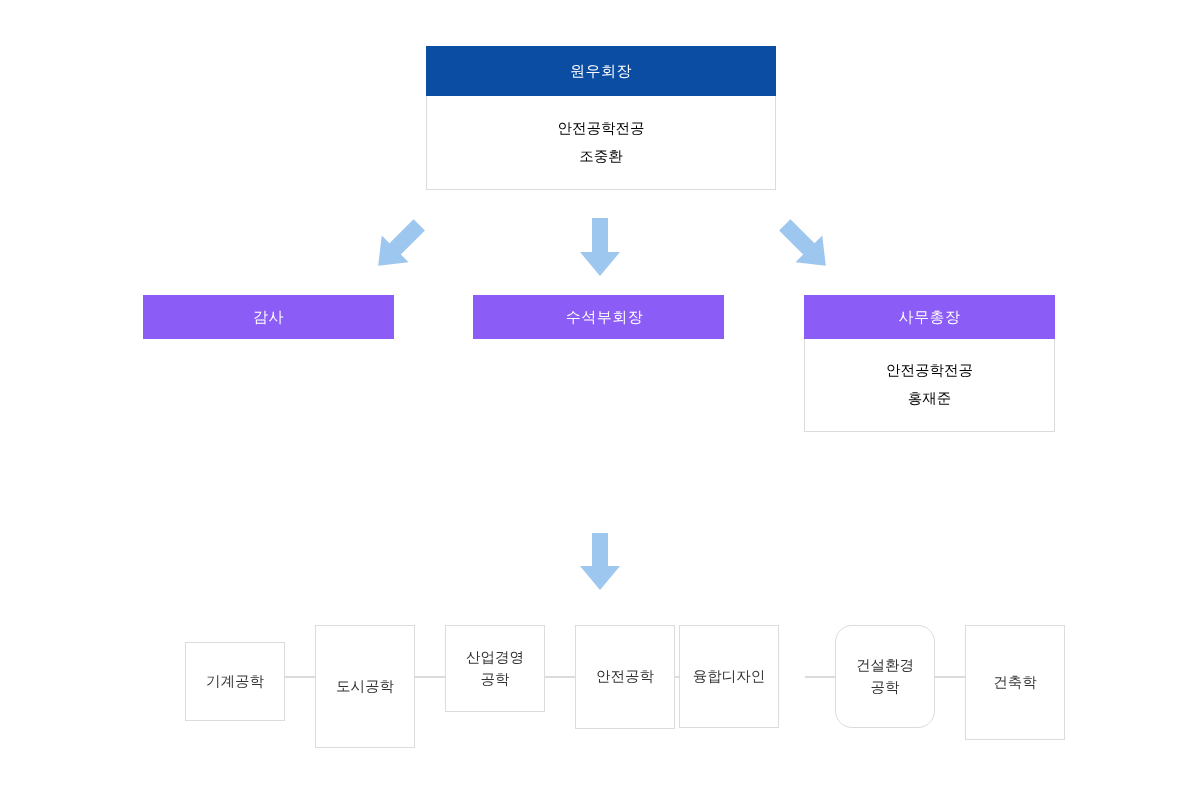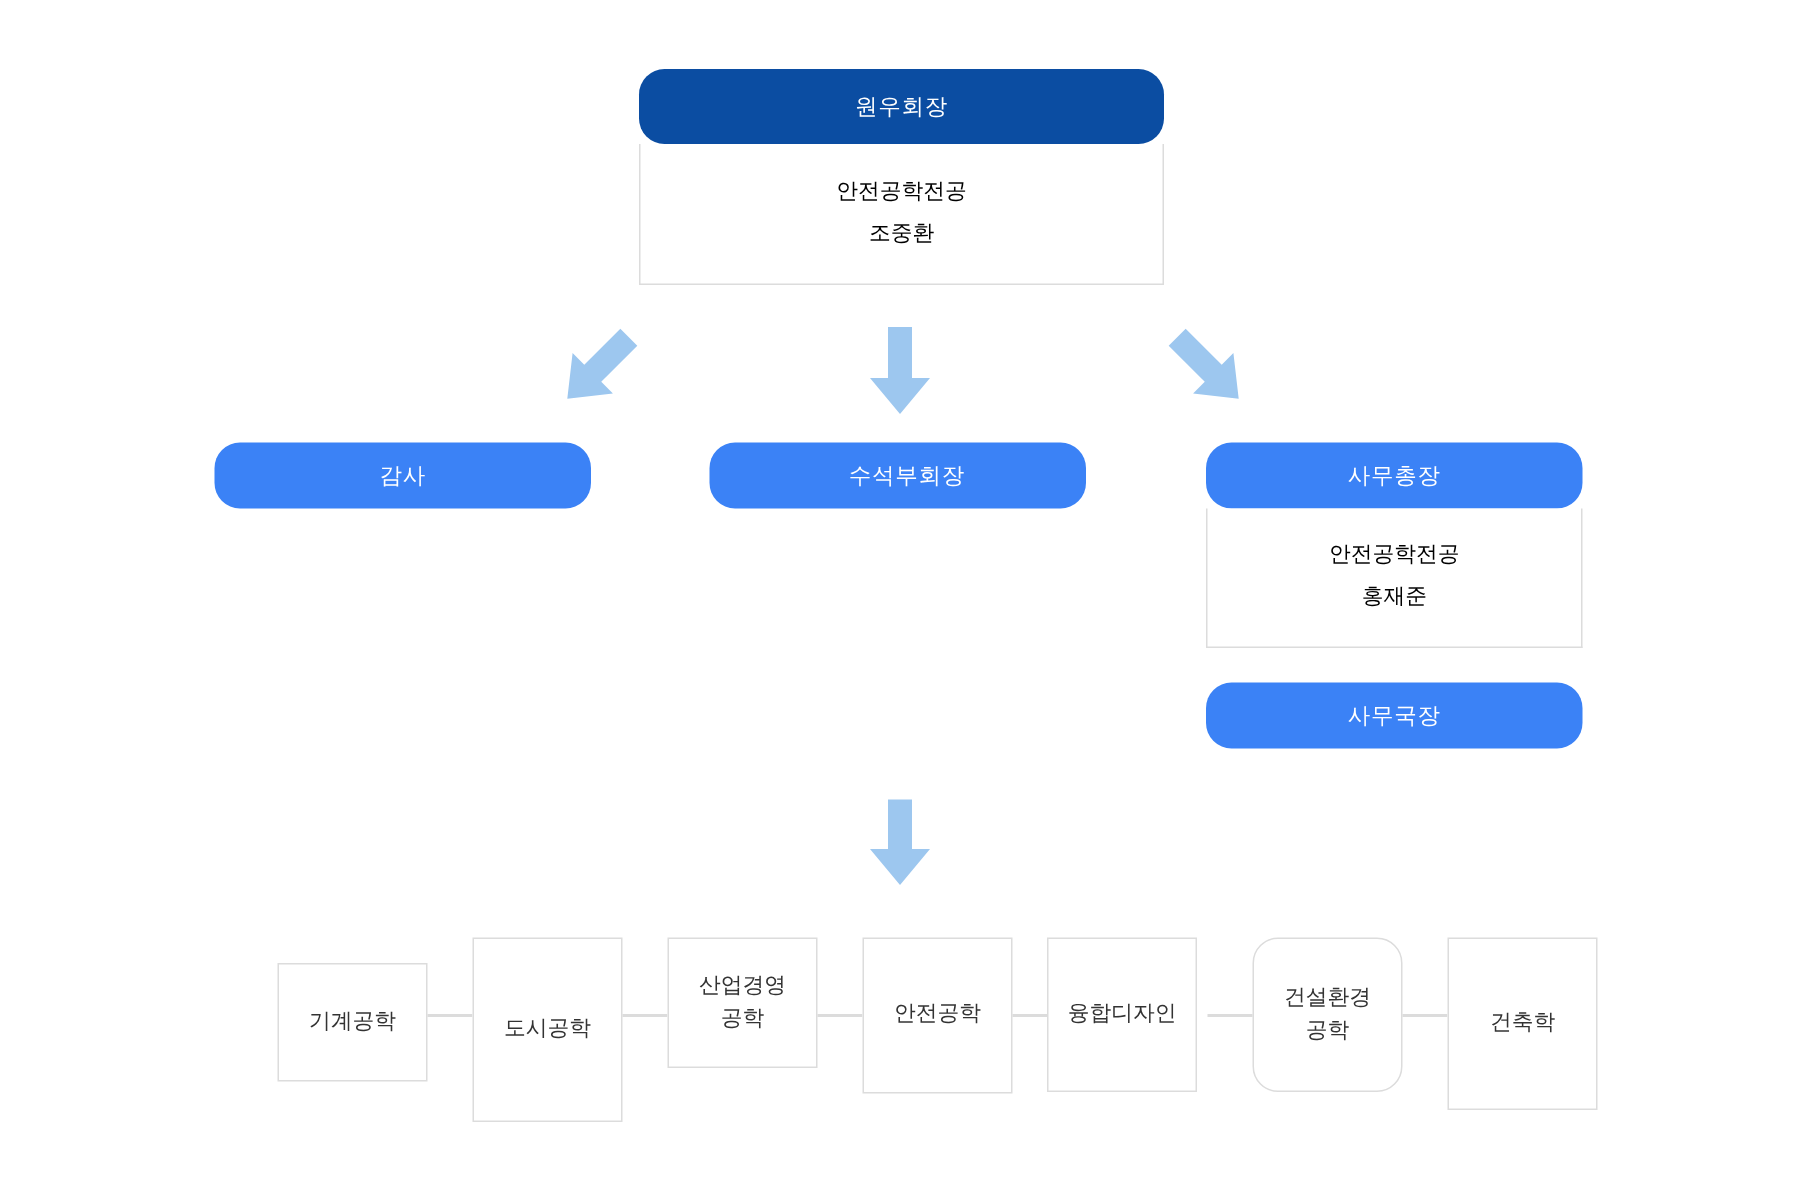--- a/index.html
+++ b/index.html
@@ -28,27 +28,26 @@
   .node-header {
     box-sizing: border-box;
     display: flex;
     align-items: center;
     justify-content: center;
     color: #ffffff;
     font-size: 15px;
     letter-spacing: 0.5px;
     line-height: 1;
     white-space: nowrap;
-    border-radius: 17px;
   }
   .header-blue {
     background: #0b4da2;
   }
   .header-gray {
-    background: #3b82f6;
+    background: #8b5cf6;
   }
   .node-body {
     box-sizing: border-box;
     background: #ffffff;
     border: 1px solid #dcdcdc;
     border-top: none;
     display: flex;
     flex-direction: column;
     align-items: center;
     justify-content: center;
@@ -138,23 +137,20 @@
   </div>
 
   <div class="node" style="left:804px; top:295px; width:251px;">
     <div class="node-header header-gray" style="height:44px;">사무총장</div>
     <div class="node-body" style="height:93px;">
       <span>안전공학전공</span>
       <span>홍재준</span>
     </div>
   </div>
 
-  <div class="node" style="left:804px; top:455px; width:251px;">
-    <div class="node-header header-gray" style="height:44px;">사무국장</div>
-  </div>
 
   <div class="arrow" style="left:579px; top:533px; width:42px; height:58px;">
     <svg width="42" height="58" viewBox="0 0 42 58" aria-hidden="true">
       <polygon points="13,0 29,0 29,33 41,33 21,57 1,33 13,33" fill="#9dc7ef"></polygon>
     </svg>
   </div>
 
   <div id="dept-row">
       <div class="dept" style="left: 185px; top: 642px; width: 100px; height: 79px;">
         <span>기계공학</span>
@@ -165,21 +161,21 @@
       </div>
       <div class="connector" style="left: 415px; top: 675.5px; width: 30px;"></div>
       <div class="dept" style="left: 445px; top: 625px; width: 100px; height: 87px;">
         <span>산업경영<br>공학</span>
       </div>
       <div class="connector" style="left: 545px; top: 675.5px; width: 30px;"></div>
       <div class="dept" style="left: 575px; top: 625px; width: 100px; height: 104px;">
         <span>안전공학</span>
       </div>
       <div class="connector" style="left: 675px; top: 675.5px; width: 30px;"></div>
-      <div class="dept" style="left: 698px; top: 625px; width: 100px; height: 103px;">
+      <div class="dept" style="left: 679px; top: 625px; width: 100px; height: 103px;">
         <span>융합디자인</span>
       </div>
       <div class="connector" style="left: 805px; top: 675.5px; width: 30px;"></div>
       <div class="dept" style="left: 835px; top: 625px; width: 100px; height: 103px; border-radius: 17px;">
         <span>건설환경<br>공학</span>
       </div>
       <div class="connector" style="left: 935px; top: 675.5px; width: 30px;"></div>
       <div class="dept" style="left: 965px; top: 625px; width: 100px; height: 115px;">
         <span>건축학</span>
       </div>

